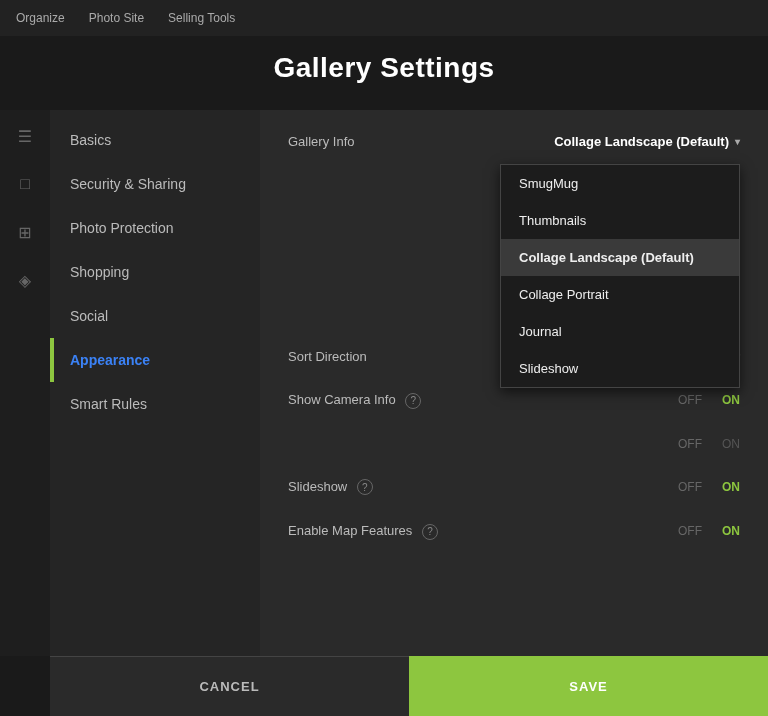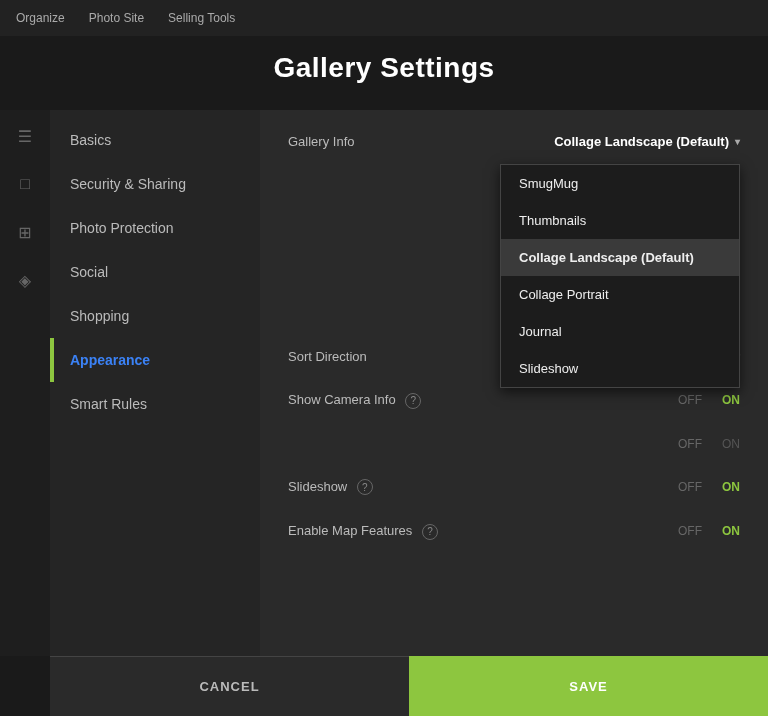--- a/index.html
+++ b/index.html
@@ -257,22 +257,22 @@
   <span class="strip-icon">⊞</span>
   <span class="strip-icon">◈</span>
 </div>
 
 <div class="main-layout">
 
   <div class="sidebar">
     <div class="sidebar-item">Basics</div>
     <div class="sidebar-item">Security &amp; Sharing</div>
     <div class="sidebar-item">Photo Protection</div>
+    <div class="sidebar-item">Shopping</div>
     <div class="sidebar-item">Social</div>
-    <div class="sidebar-item">Shopping</div>
     <div class="sidebar-item active">Appearance</div>
     <div class="sidebar-item">Smart Rules</div>
   </div>
 
   <div class="content-area">
 
     <div class="setting-row" style="position:relative;">
       <span class="setting-label">Gallery Info</span>
       <div class="setting-value">
         <button class="dropdown-btn">

